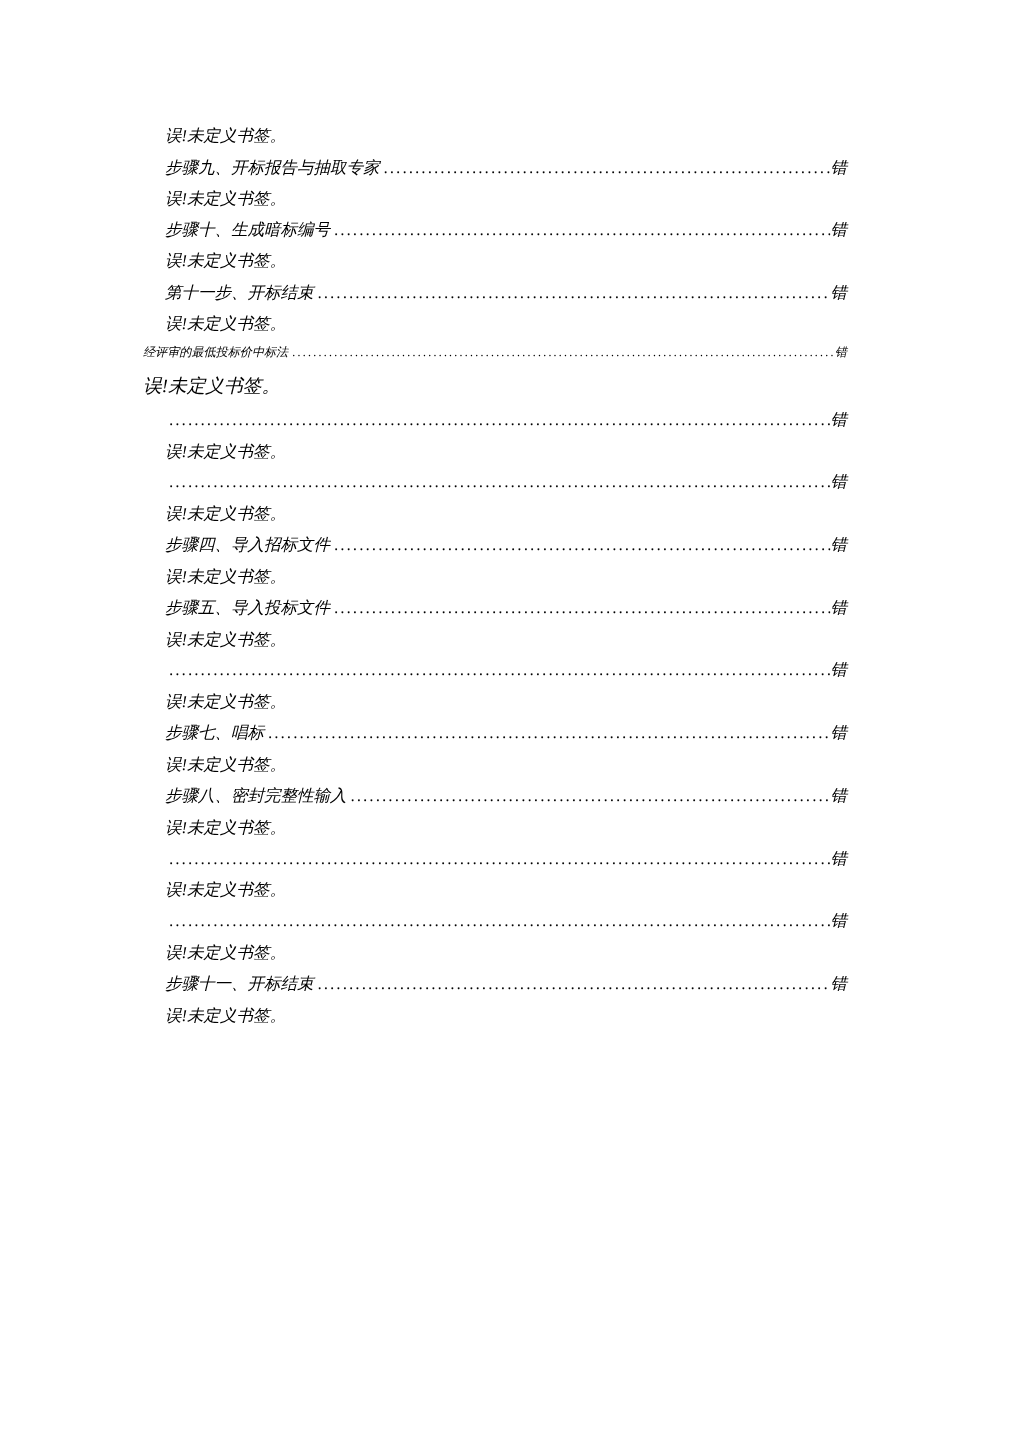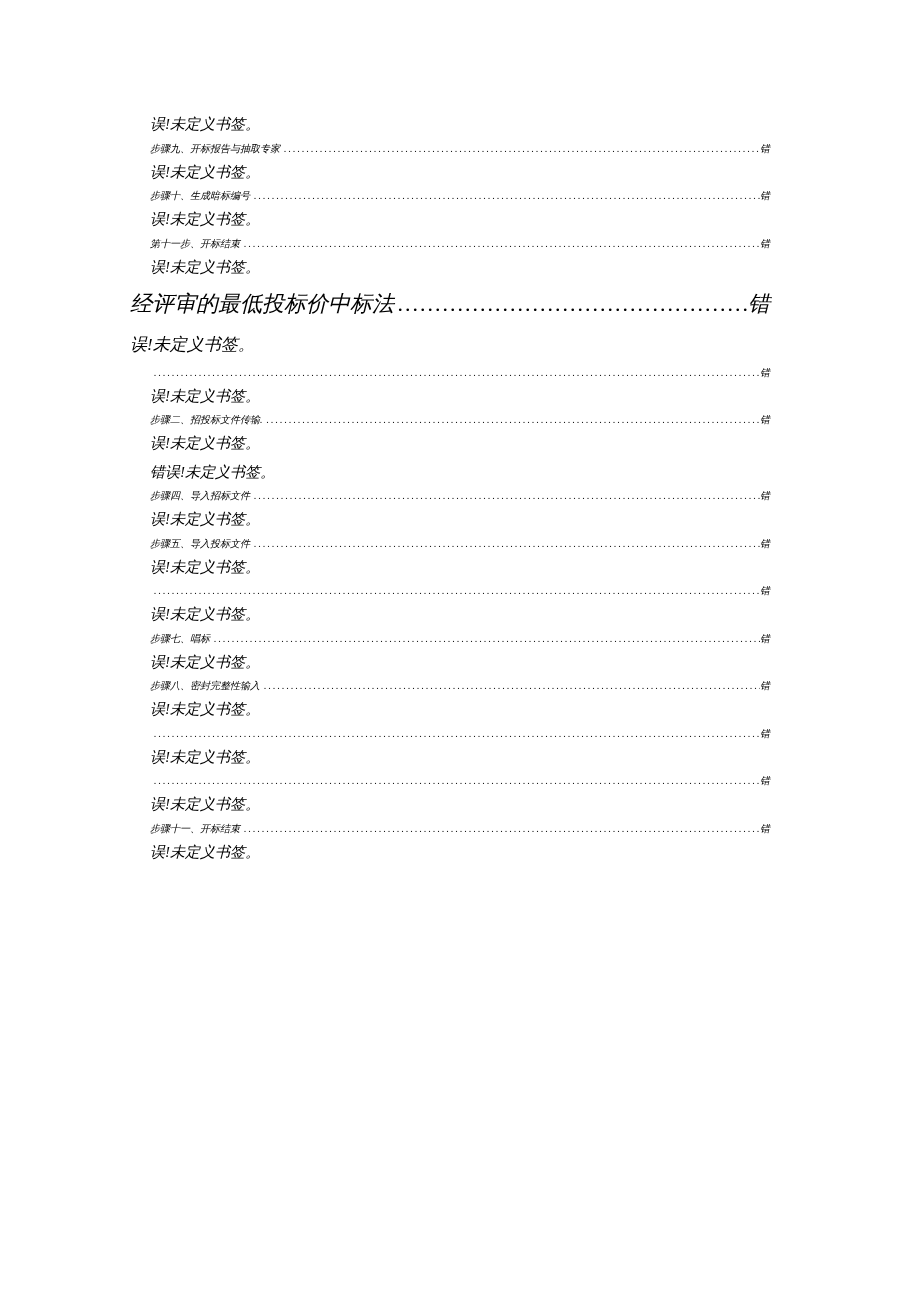--- a/index.html
+++ b/index.html
@@ -10,25 +10,25 @@
       font-family: "SimSun", "KaiTi", serif;
       font-style: italic;
       color: #000;
       padding: 110px 150px 0 150px;
     }
     .toc-entry {
       display: flex;
       align-items: baseline;
       white-space: nowrap;
       line-height: 1.9;
-      font-size: 10px;
+      font-size: 15px;
       padding-left: 0;
     }
     .toc-entry.level-h {
-      font-size: 22px;
+      font-size: 11px;
       line-height: 2.1;
     }
     .toc-label { flex: 0 0 auto; }
     .toc-dots {
       flex: 1 1 auto;
       overflow: hidden;
       letter-spacing: 2px;
       color: #000;
       padding: 0 4px;
     }
@@ -76,26 +76,24 @@
       <span class="toc-dots"></span>
       <span class="toc-page">错</span>
     </div>
     <div class="toc-error level-h group-0">误!未定义书签。</div>
     <div class="toc-entry group-1">
       <span class="toc-dots"></span>
       <span class="toc-page">错</span>
     </div>
     <div class="toc-error group-1">误!未定义书签。</div>
     <div class="toc-entry group-1">
-      <span class="toc-label">步骤二、招投标文件传输.</span>
       <span class="toc-dots"></span>
       <span class="toc-page">错</span>
     </div>
     <div class="toc-error group-1">误!未定义书签。</div>
-    <div class="toc-error group-1">错误!未定义书签。</div>
     <div class="toc-entry group-1">
       <span class="toc-label">步骤四、导入招标文件</span>
       <span class="toc-dots"></span>
       <span class="toc-page">错</span>
     </div>
     <div class="toc-error group-1">误!未定义书签。</div>
     <div class="toc-entry group-1">
       <span class="toc-label">步骤五、导入投标文件</span>
       <span class="toc-dots"></span>
       <span class="toc-page">错</span>

